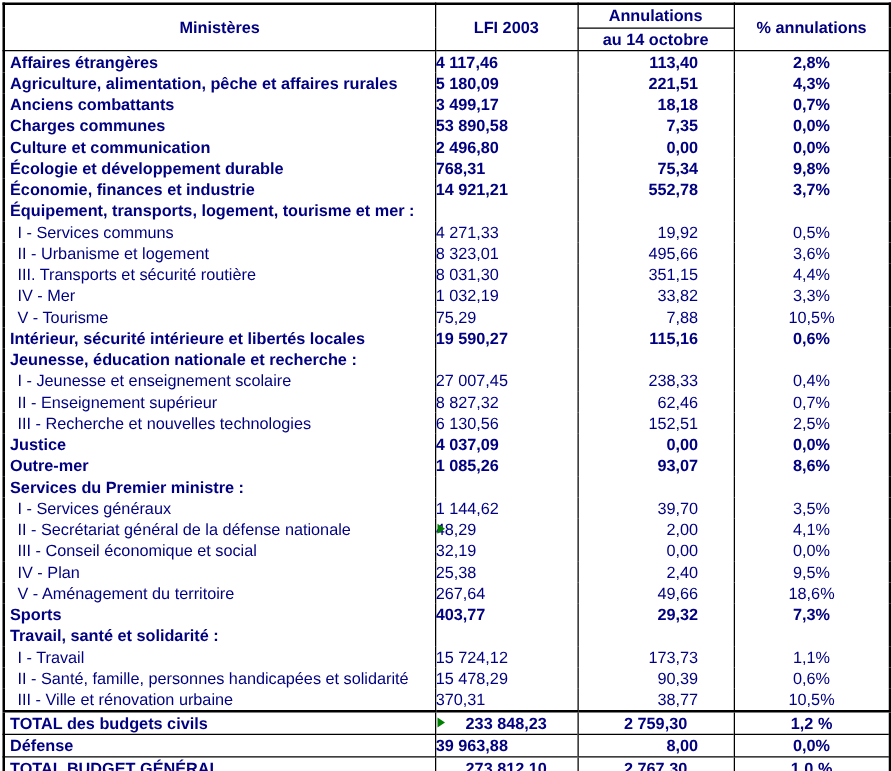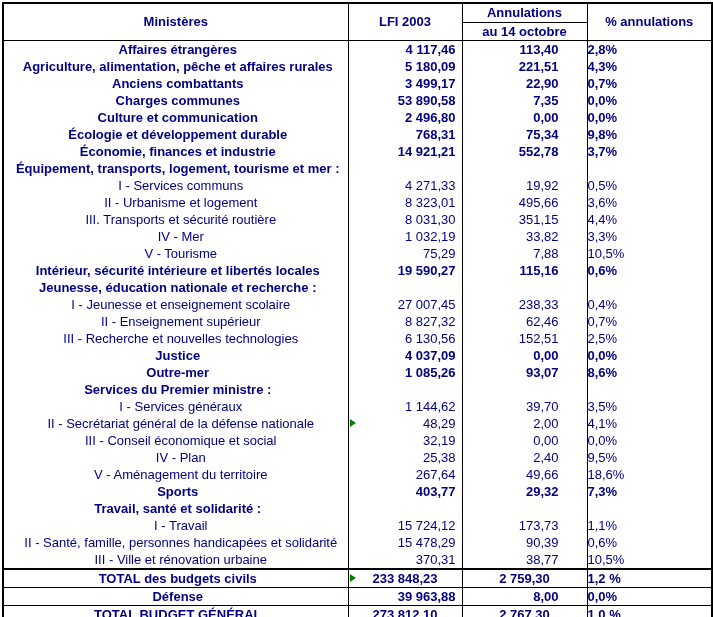--- a/index.html
+++ b/index.html
@@ -37,24 +37,24 @@
     border-left: 1px solid var(--border, #000000);
     border-right: 1px solid var(--border, #000000);
     font-size: 13px;
     height: 17px;
     line-height: 17px;
     padding: 0;
     white-space: nowrap;
     overflow: hidden;
     vertical-align: middle;
   }
-  .cell-label { text-align: center; padding-left: 4px; }
-  .cell-lfi   { text-align: right; padding-right: 6px; position: relative; }
+  .cell-label { text-align: left; padding-left: 4px; }
+  .cell-lfi   { padding-right: 6px; position: relative; }
   .cell-annul { text-align: right; padding-right: 28px; }
-  .cell-pct   { }
+  .cell-pct   { text-align: center; }
 
   .row-ministry td, .row-section td, .row-total td,
   .row-defense td, .row-total-final td { font-weight: bold; }
   .row-sub td { font-weight: normal; }
   .row-sub .cell-label { padding-left: 10px; }
 
   .row-total td { border-top: 2px solid var(--border, #000000); }
   .row-defense td, .row-total-final td { border-top: 1px solid var(--border, #000000); }
 
   .row-total .cell-lfi, .row-total .cell-annul,
@@ -105,21 +105,21 @@
         </tr>
         <tr class="row-ministry">
           <td class="cell-label">Agriculture, alimentation, pêche et affaires rurales</td>
           <td class="cell-lfi">5 180,09</td>
           <td class="cell-annul">221,51</td>
           <td class="cell-pct">4,3%</td>
         </tr>
         <tr class="row-ministry">
           <td class="cell-label">Anciens combattants</td>
           <td class="cell-lfi">3 499,17</td>
-          <td class="cell-annul">22,90</td>
+          <td class="cell-annul">18,18</td>
           <td class="cell-pct">0,7%</td>
         </tr>
         <tr class="row-ministry">
           <td class="cell-label">Charges communes</td>
           <td class="cell-lfi">53 890,58</td>
           <td class="cell-annul">7,35</td>
           <td class="cell-pct">0,0%</td>
         </tr>
         <tr class="row-ministry">
           <td class="cell-label">Culture et communication</td>

